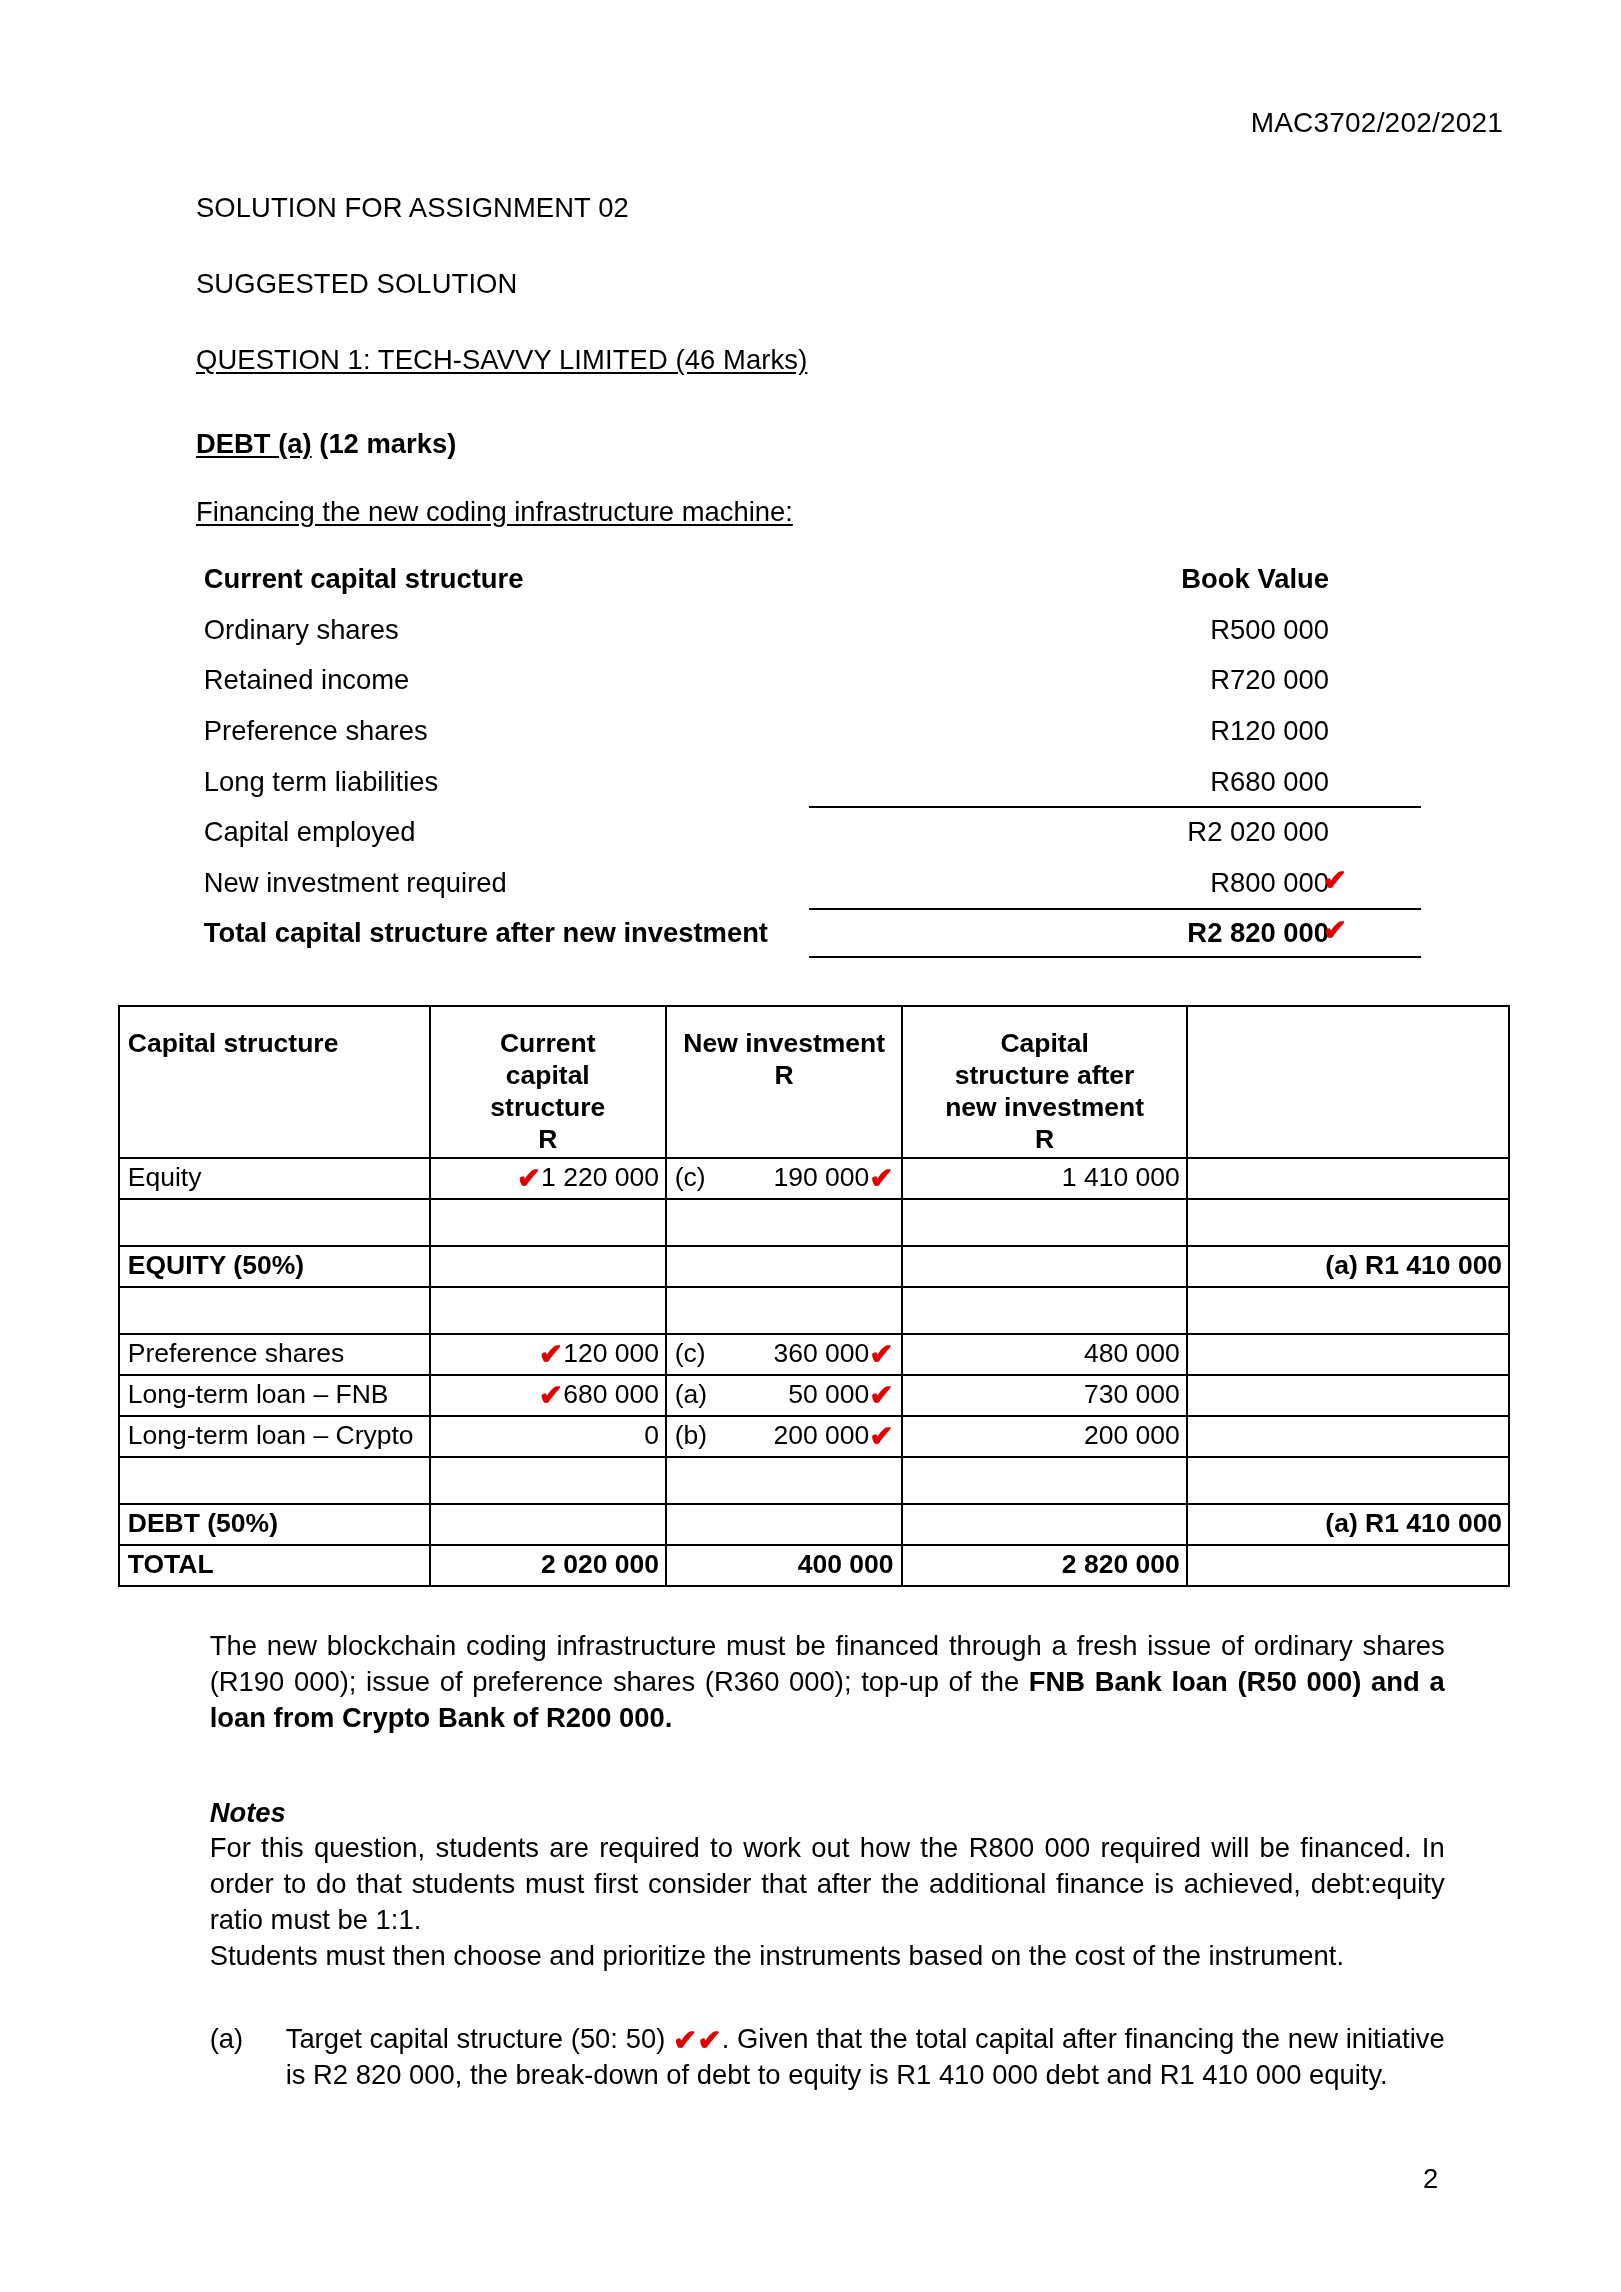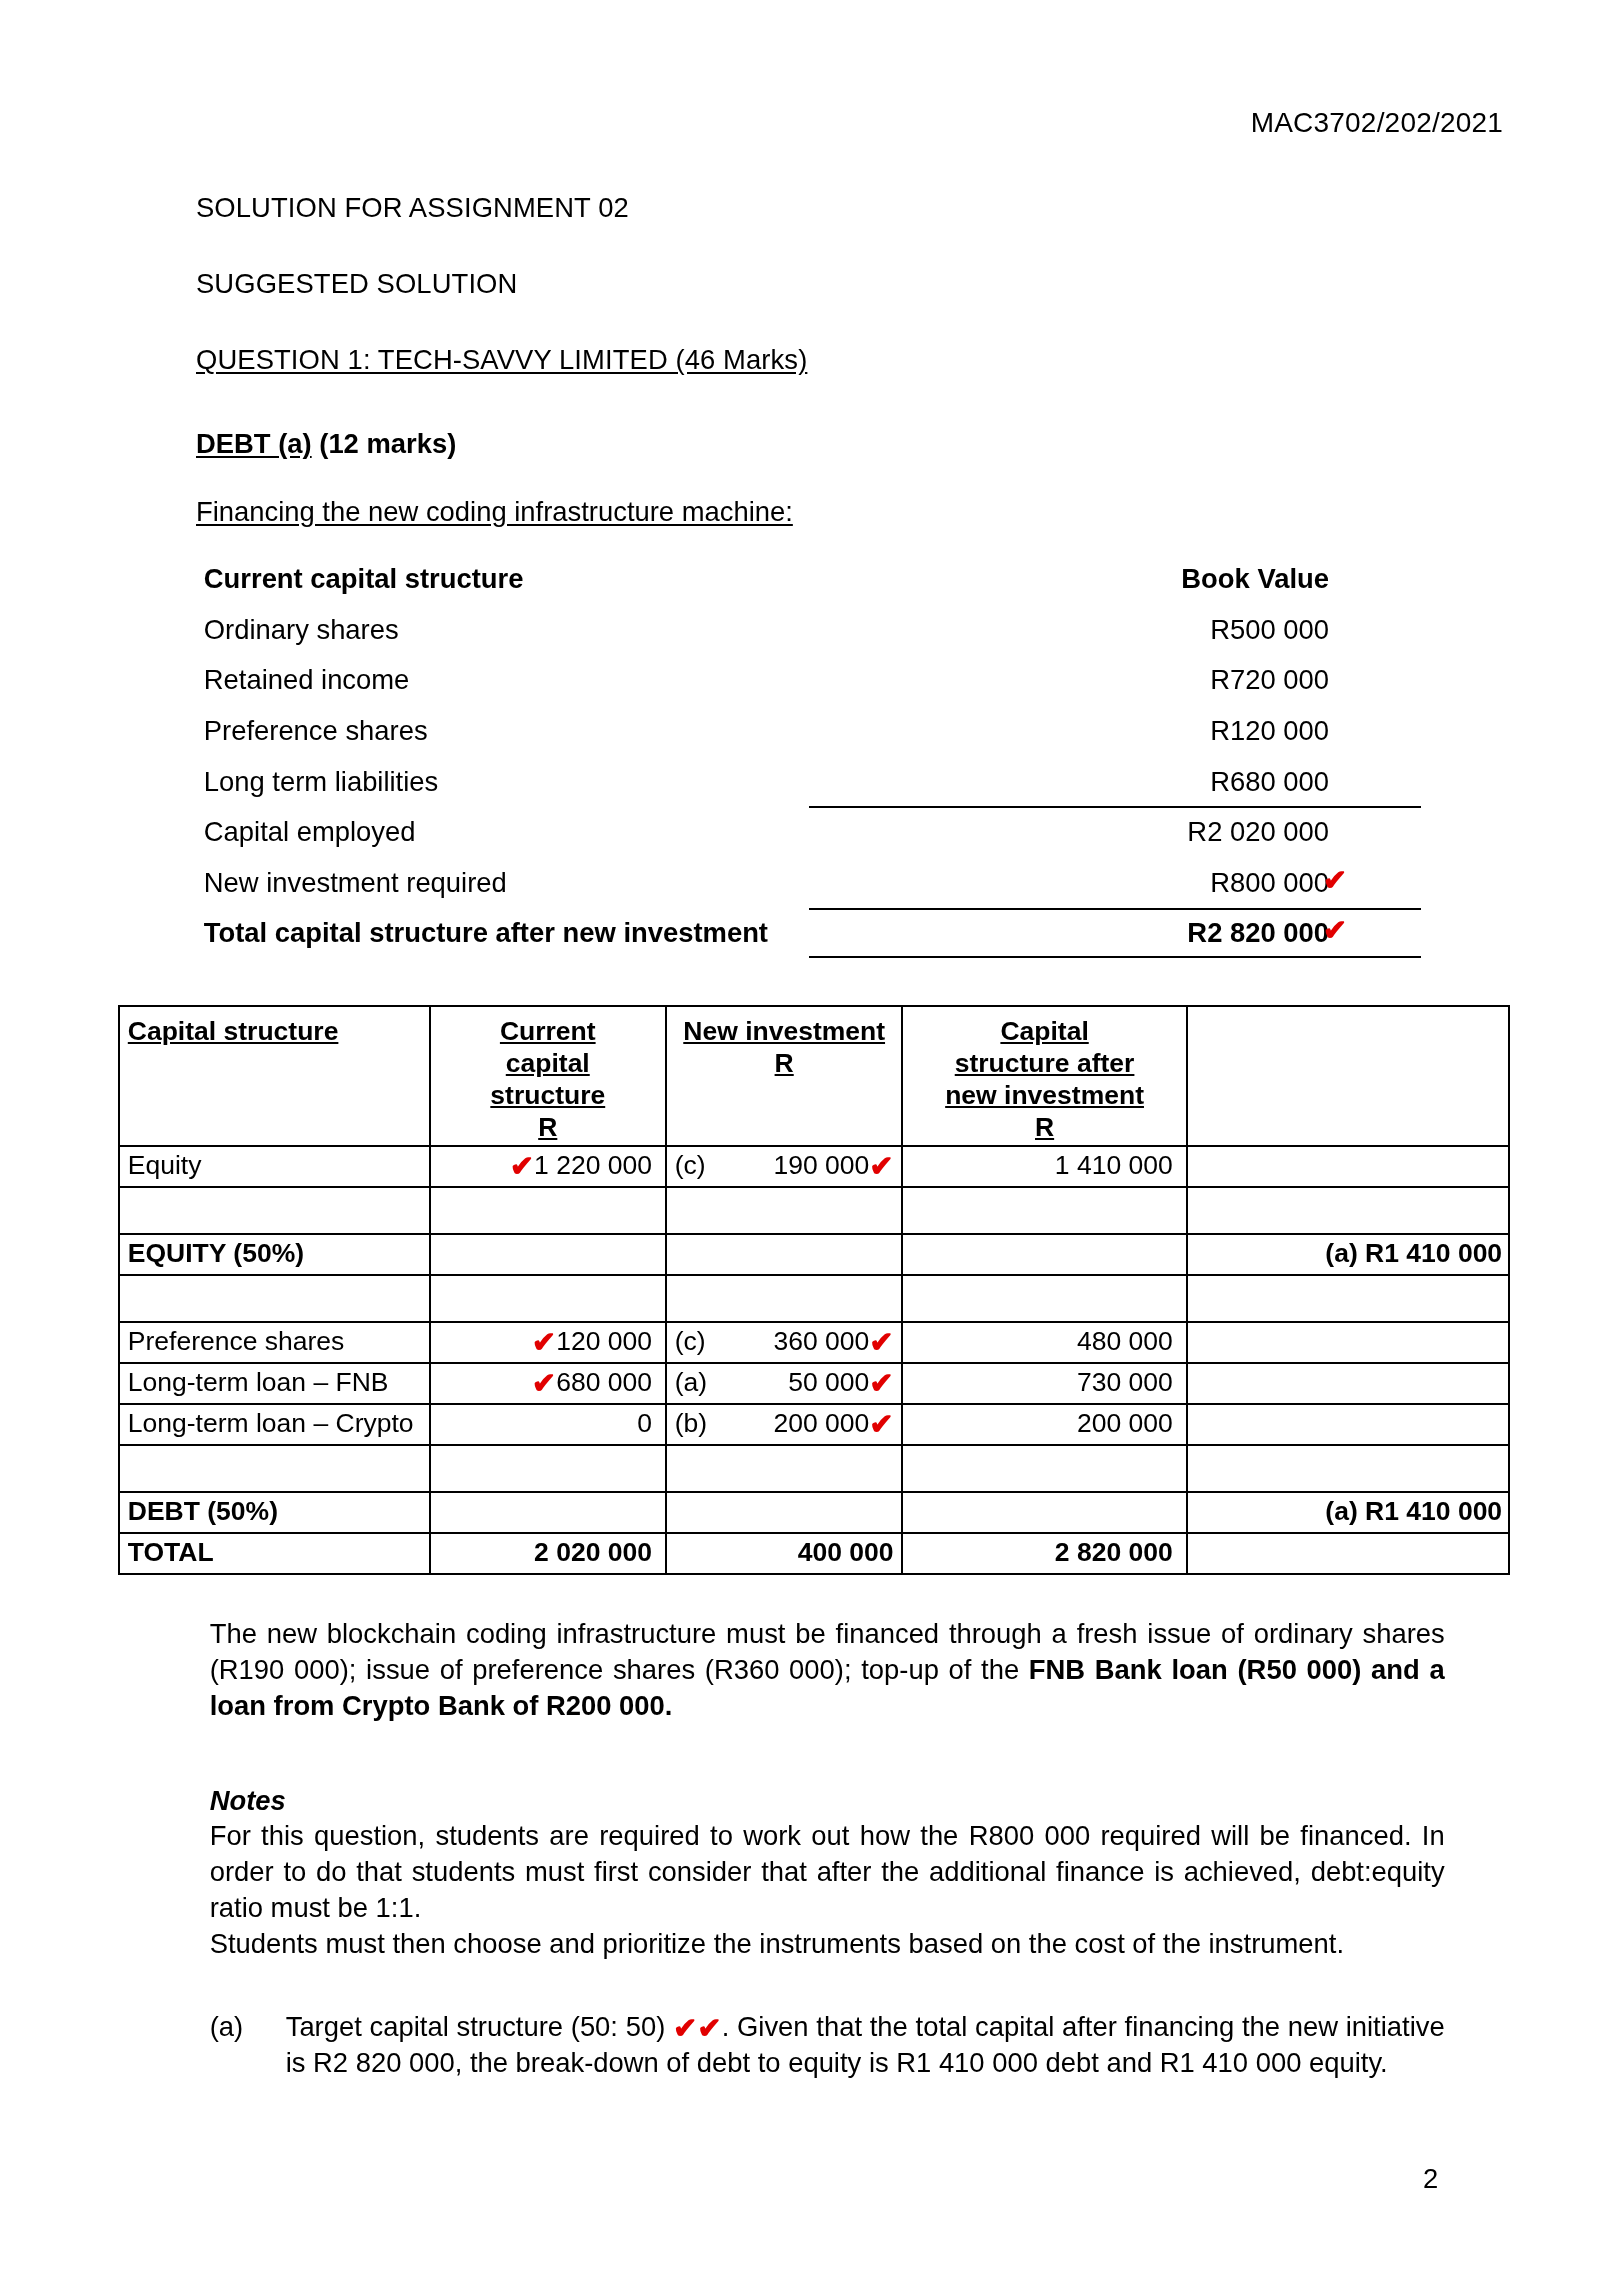--- a/index.html
+++ b/index.html
@@ -124,29 +124,28 @@
   .cap-table th, .cap-table td {
     border: 2px solid #000;
     padding: 2px 7.8px;
     vertical-align: top;
     height: 35px;
   }
   .cap-table th {
     font-weight: bold;
     text-align: center;
     vertical-align: top;
-    padding-top: 8px;
-    text-decoration: underline;
+    padding-top: 20px;
   }
   .cap-table th.hd-left { text-align: left; }
   .cap-table td.c1 { text-align: left; white-space: nowrap; }
   .cap-table td.num {
     text-align: right;
     white-space: nowrap;
-    padding-right: 13px;
+    padding-right: 6px;
   }
   .cap-table td.pair {
     white-space: nowrap;
     padding-right: 7.8px;
     text-align: right;
   }
   .cap-table td.bold, .cap-table tr.bold td { font-weight: bold; }
   .cap-table td.blank { height: 41px; }
   .cap-table td.c5 { text-align: right; white-space: nowrap; font-weight: bold; padding-right: 5.9px; }
 

